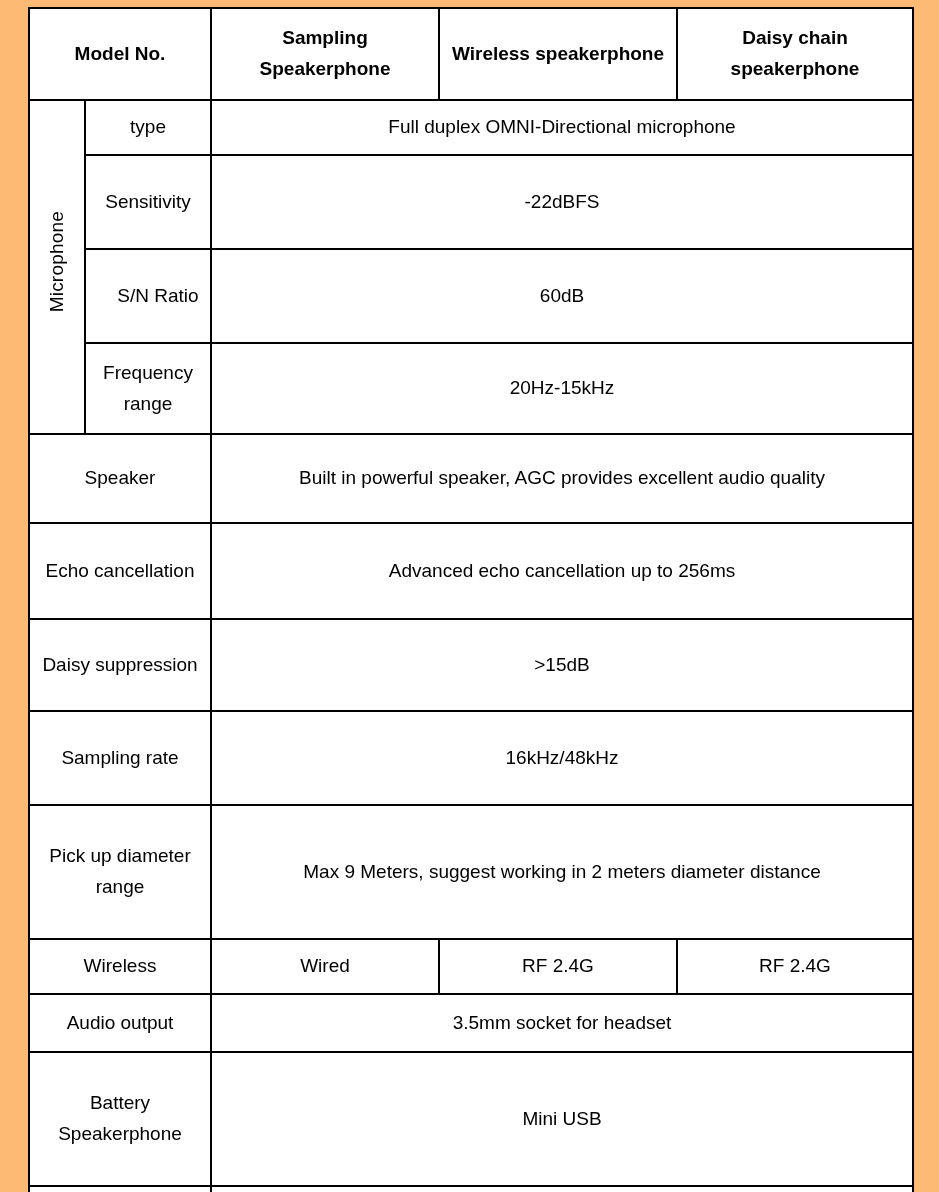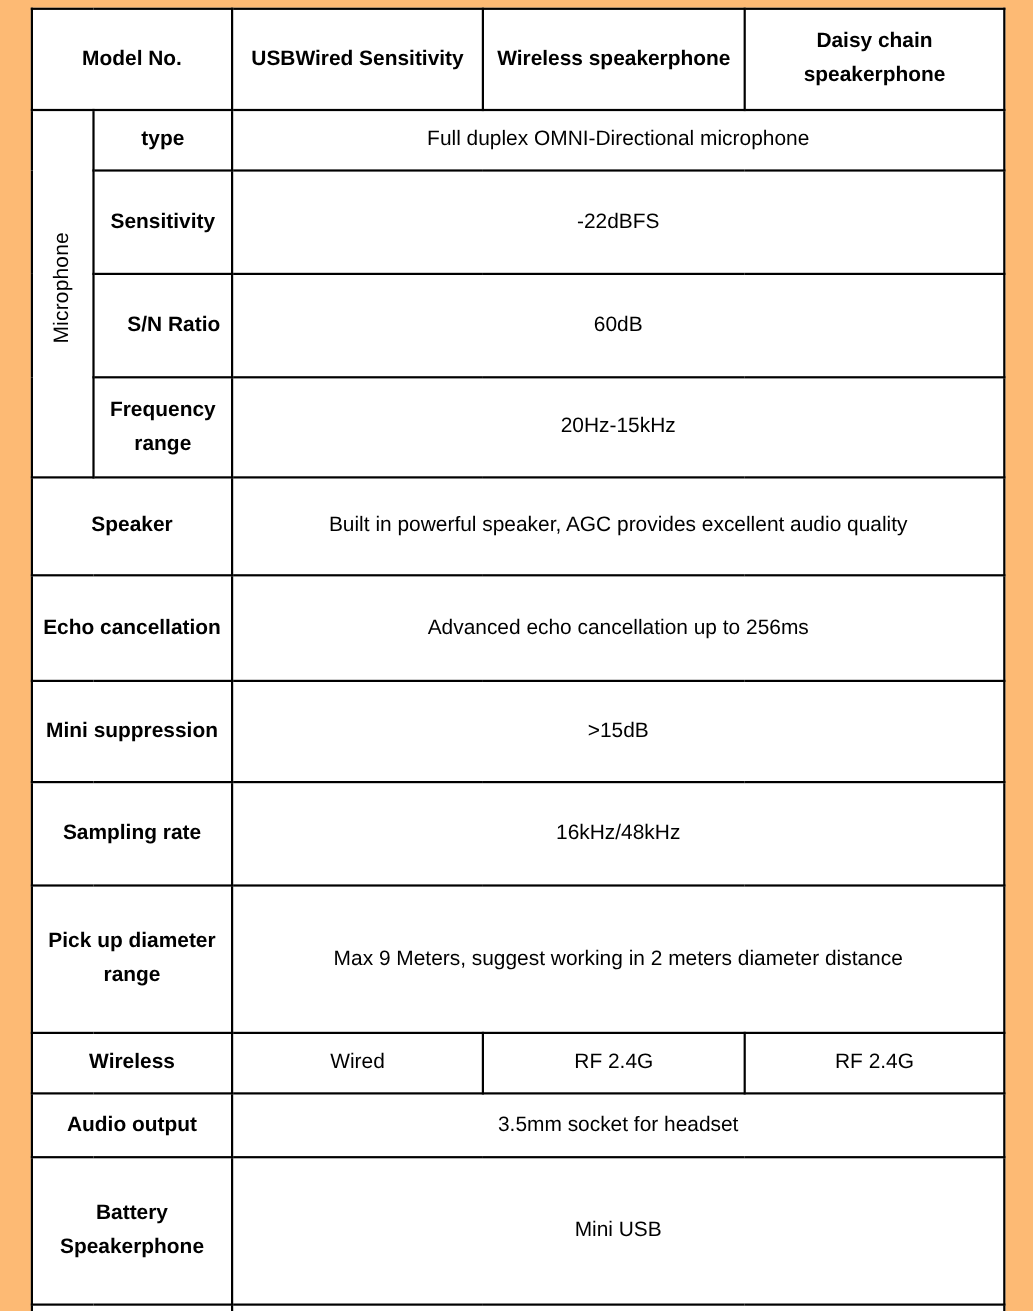--- a/index.html
+++ b/index.html
@@ -42,21 +42,20 @@
   }
   td.hdr {
     font-weight: bold;
     font-size: 20px;
     line-height: 1.45;
     padding: 6px 4px;
   }
   td.rowlabel {
     font-size: 19px;
     line-height: 1.62;
-    font-weight: bold;
   }
   td.rot {
     width: 56px;
     padding: 0;
   }
   .rot-inner {
     writing-mode: vertical-rl;
     transform: rotate(180deg);
     display: inline-block;
     white-space: nowrap;
@@ -82,21 +81,21 @@
       <col class="w-sub">
       <col class="w-lab">
       <col class="w-c2">
       <col class="w-c3">
       <col class="w-c4">
     </colgroup>
     <tbody>
 
       <tr>
         <td class="hdr" colspan="2" style="height:86px;">Model No.</td>
-        <td class="hdr">USBWired Sensitivity</td>
+        <td class="hdr">Sampling Speakerphone</td>
         <td class="hdr">Wireless speakerphone</td>
         <td class="hdr">Daisy chain speakerphone</td>
       </tr>
 
       <tr>
         <td class="rot" rowspan="4">
           <span class="rot-inner">Microphone</span>
         </td>
         <td class="rowlabel sublabel" style="height:49px;">type</td>
         <td colspan="3">Full duplex OMNI-Directional microphone</td>
@@ -121,21 +120,21 @@
         <td class="rowlabel" colspan="2" style="height:83px;">Speaker</td>
         <td colspan="3">Built in powerful speaker, AGC provides excellent audio quality</td>
       </tr>
 
       <tr>
         <td class="rowlabel" colspan="2" style="height:90px;text-align:center;">Echo cancellation</td>
         <td colspan="3">Advanced echo cancellation up to 256ms</td>
       </tr>
 
       <tr>
-        <td class="rowlabel" colspan="2" style="height:86px;">Mini suppression</td>
+        <td class="rowlabel" colspan="2" style="height:86px;">Daisy suppression</td>
         <td colspan="3">&gt;15dB</td>
       </tr>
 
       <tr>
         <td class="rowlabel" colspan="2" style="height:88px;">Sampling rate</td>
         <td colspan="3">16kHz/48kHz</td>
       </tr>
 
       <tr>
         <td class="rowlabel" colspan="2" style="height:128px;">Pick up diameter range</td>

